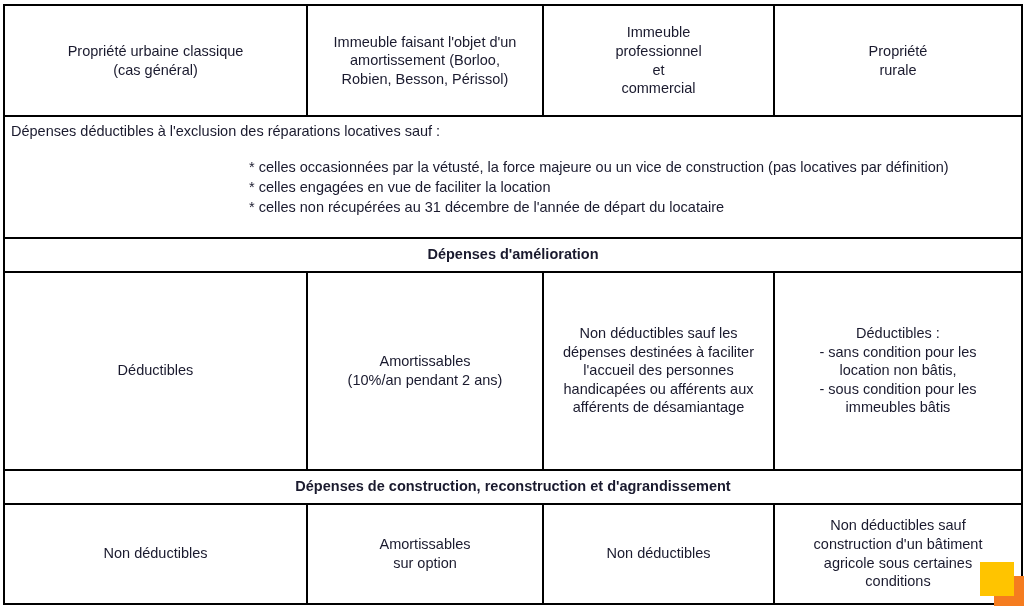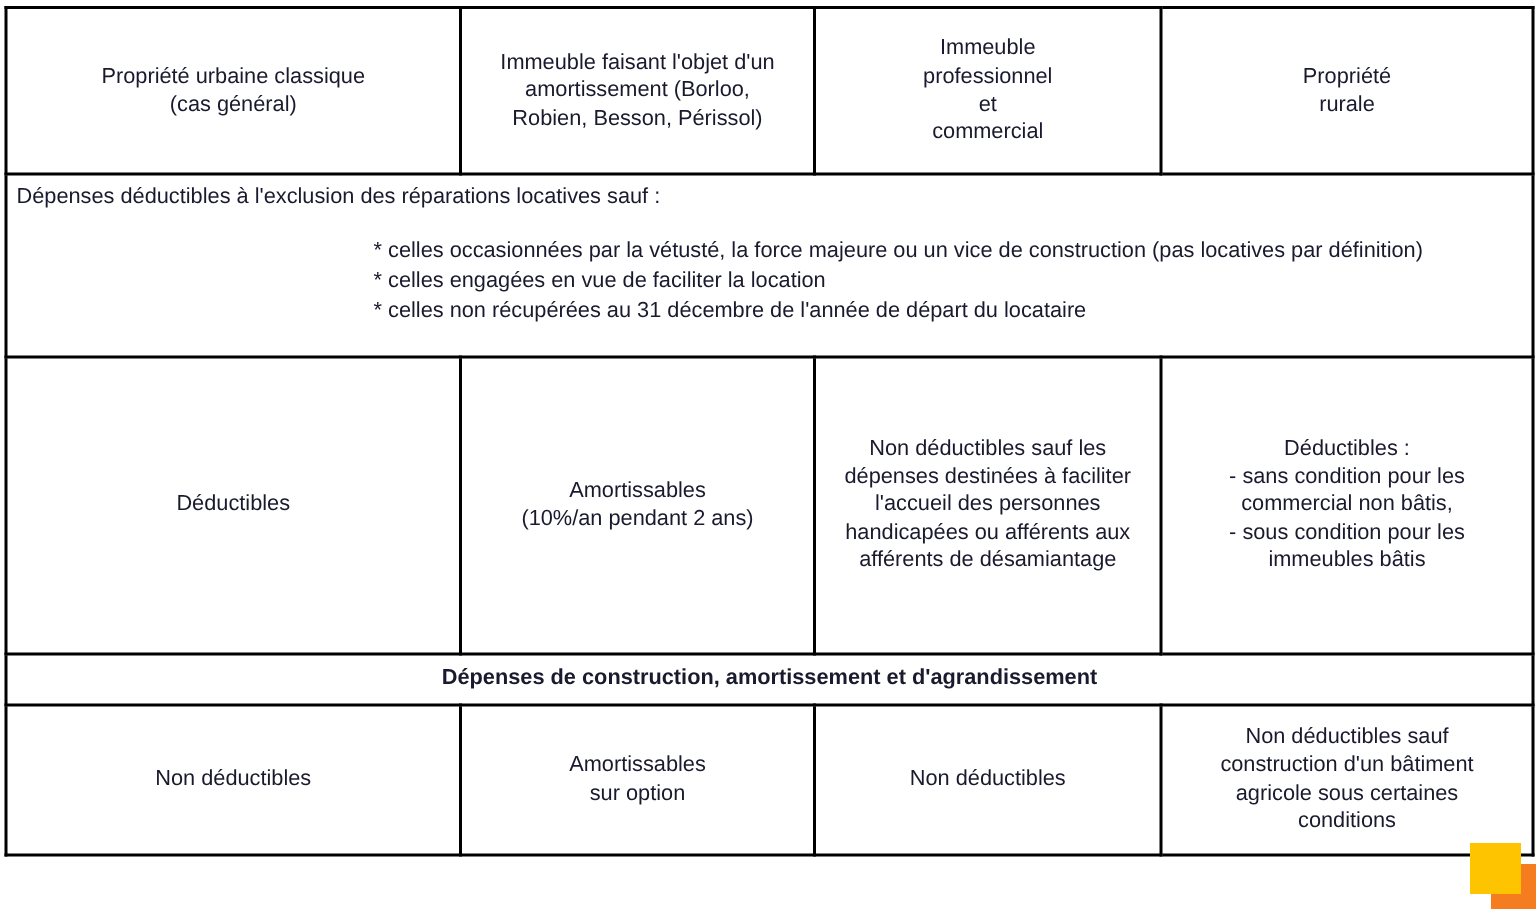--- a/index.html
+++ b/index.html
@@ -162,20 +162,23 @@
         <td colspan="4">
           <span class="lead">Dépenses déductibles à l'exclusion des réparations locatives sauf :</span>
           <ul class="bullets">
             <li>* celles occasionnées par la vétusté, la force majeure ou un vice de construction (pas locatives par définition)</li>
             <li>* celles engagées en vue de faciliter la location</li>
             <li>* celles non récupérées au 31 décembre de l'année de départ du locataire</li>
           </ul>
         </td>
       </tr>
 
+      <tr class="band-row">
+        <td colspan="4">Dépenses d'amélioration</td>
+      </tr>
 
       <tr class="amelio-row">
         <td>
           <span class="cell-lines">
             <span>Déductibles</span>
           </span>
         </td>
         <td>
           <span class="cell-lines">
             <span>Amortissables</span>
@@ -188,29 +191,29 @@
             <span>dépenses destinées à faciliter</span>
             <span>l'accueil des personnes</span>
             <span>handicapées ou afférents aux</span>
             <span>afférents de désamiantage</span>
           </span>
         </td>
         <td>
           <span class="cell-lines">
             <span>Déductibles :</span>
             <span>- sans condition pour les</span>
-            <span>commercial non bâtis,</span>
+            <span>location non bâtis,</span>
             <span>- sous condition pour les</span>
             <span>immeubles bâtis</span>
           </span>
         </td>
       </tr>
 
       <tr class="band-row">
-        <td colspan="4">Dépenses de construction, amortissement et d'agrandissement</td>
+        <td colspan="4">Dépenses de construction, reconstruction et d'agrandissement</td>
       </tr>
 
       <tr class="constr-row">
         <td>
           <span class="cell-lines">
             <span>Non déductibles</span>
           </span>
         </td>
         <td>
           <span class="cell-lines">

